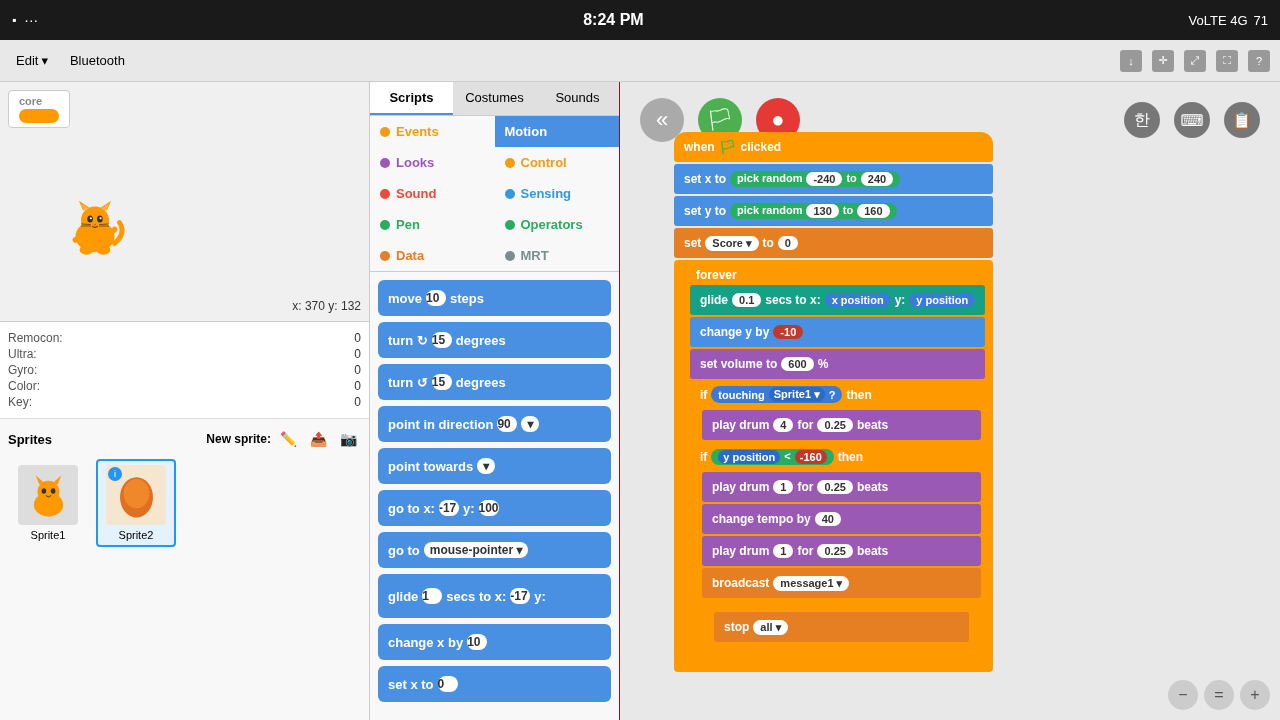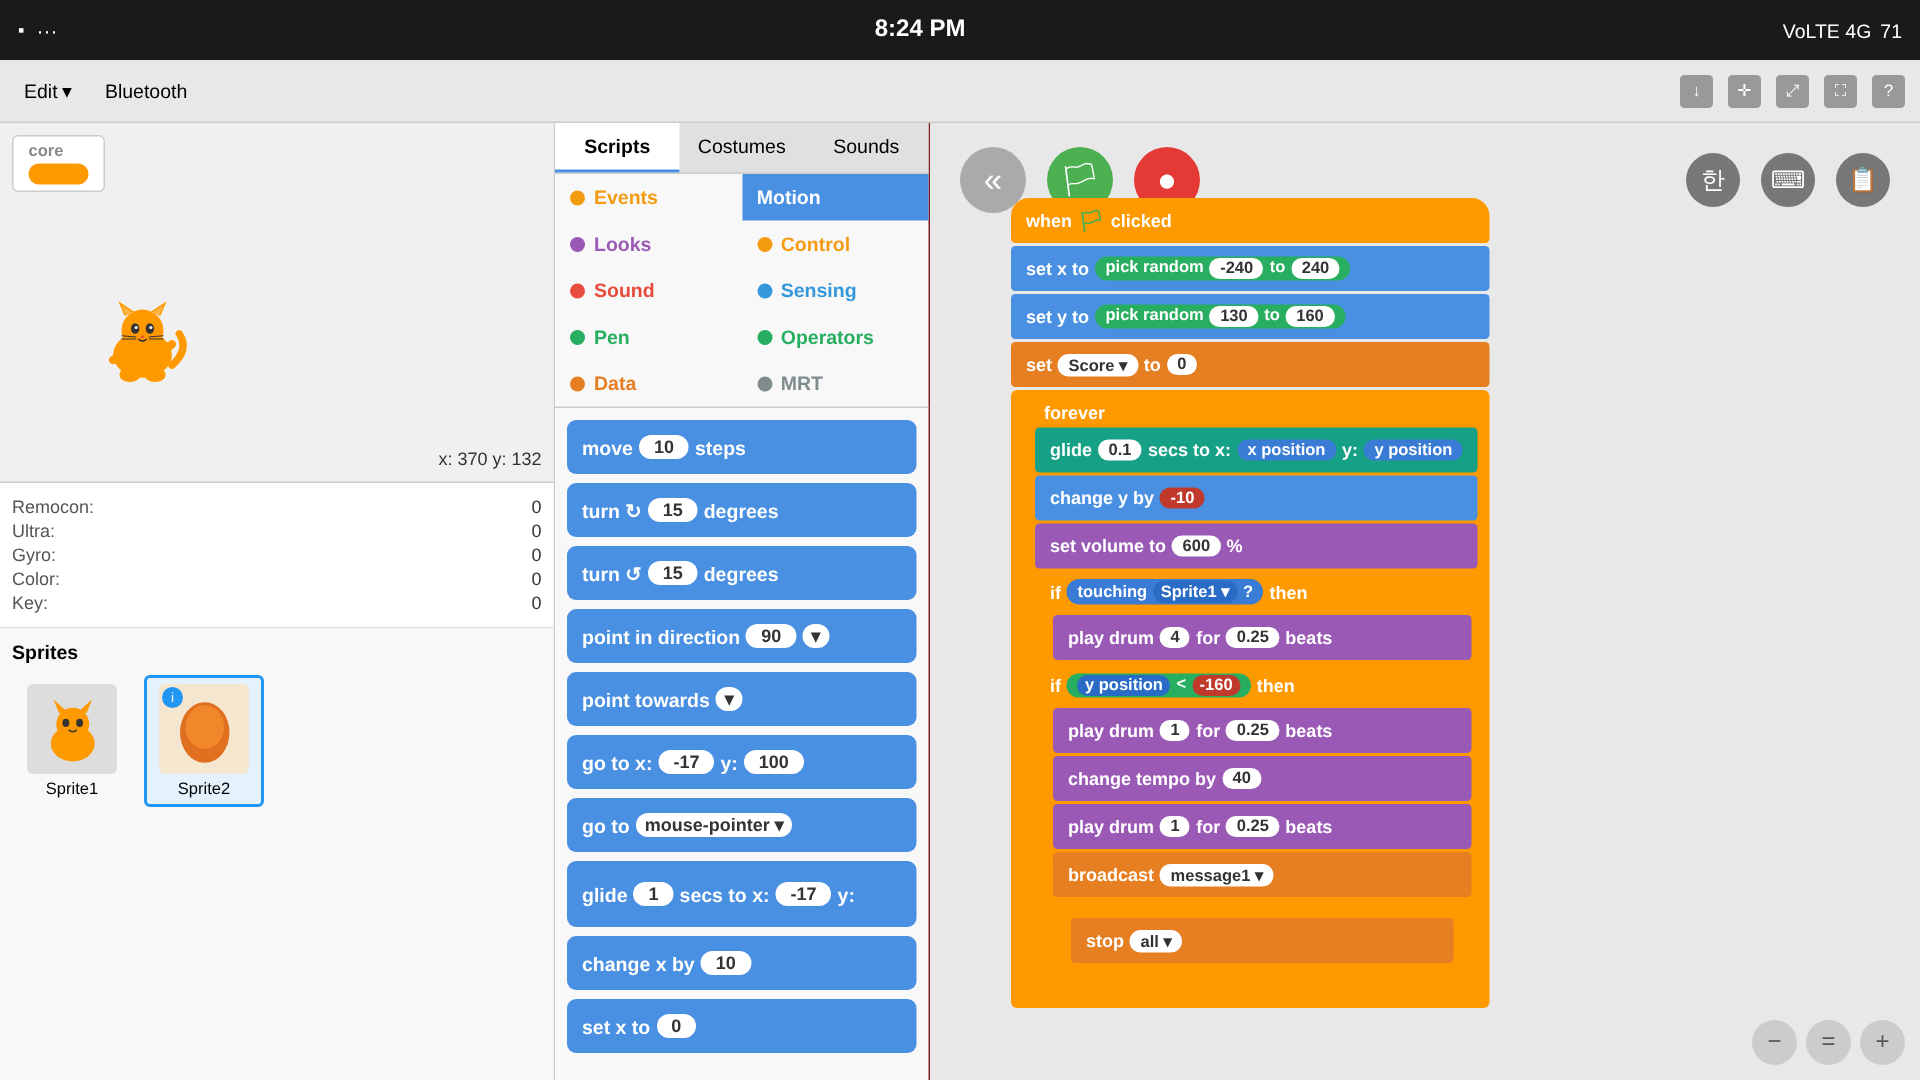--- a/index.html
+++ b/index.html
@@ -147,21 +147,21 @@
     }
     .block {
       display: flex; align-items: center; border-radius: 6px;
       padding: 6px 10px; font-size: 13px; color: white; cursor: grab;
       font-weight: bold; white-space: nowrap; min-height: 36px;
       flex-wrap: wrap; gap: 4px;
     }
     .block-blue { background: #4a90e2; }
     .block-input {
       background: #fff; color: #333; border-radius: 10px;
-      padding: 1px 10px; font-size: 12px; min-width: 20px; text-align: left;
+      padding: 1px 0; font-size: 12px; min-width: 20px; text-align: left;
       display: inline-block;
     }
     .block-dropdown {
       background: #fff; color: #333; border-radius: 10px;
       padding: 1px 6px; font-size: 12px; display: inline-flex; align-items: center; gap: 2px;
     }
     .block-tall { min-height: 44px; }
 
     
     #blocks-list::-webkit-scrollbar { width: 6px; }
@@ -347,20 +347,26 @@
       </div>
       <div class="var-row">
         <span class="var-name">Key:</span>
         <span>0</span>
       </div>
     </div>
 
     <div id="sprites-panel">
       <div class="sprites-header">
         <span>Sprites</span>
+        <div class="new-sprite-controls">
+          <span>New sprite:</span>
+          <button class="sprite-btn">✏️</button>
+          <button class="sprite-btn">📤</button>
+          <button class="sprite-btn">📷</button>
+        </div>
       </div>
       <div class="sprites-list">
 
         <div class="sprite-item">
           <div class="sprite-thumb-wrapper">
             <div class="sprite-thumb">
               <svg viewBox="0 0 60 60" width="55" height="55">
                 <ellipse cx="30" cy="40" rx="16" ry="13" fill="#f90"></ellipse>
                 <circle cx="30" cy="26" r="12" fill="#f90"></circle>
                 <polygon points="20,18 16,8 25,16" fill="#f90"></polygon>

